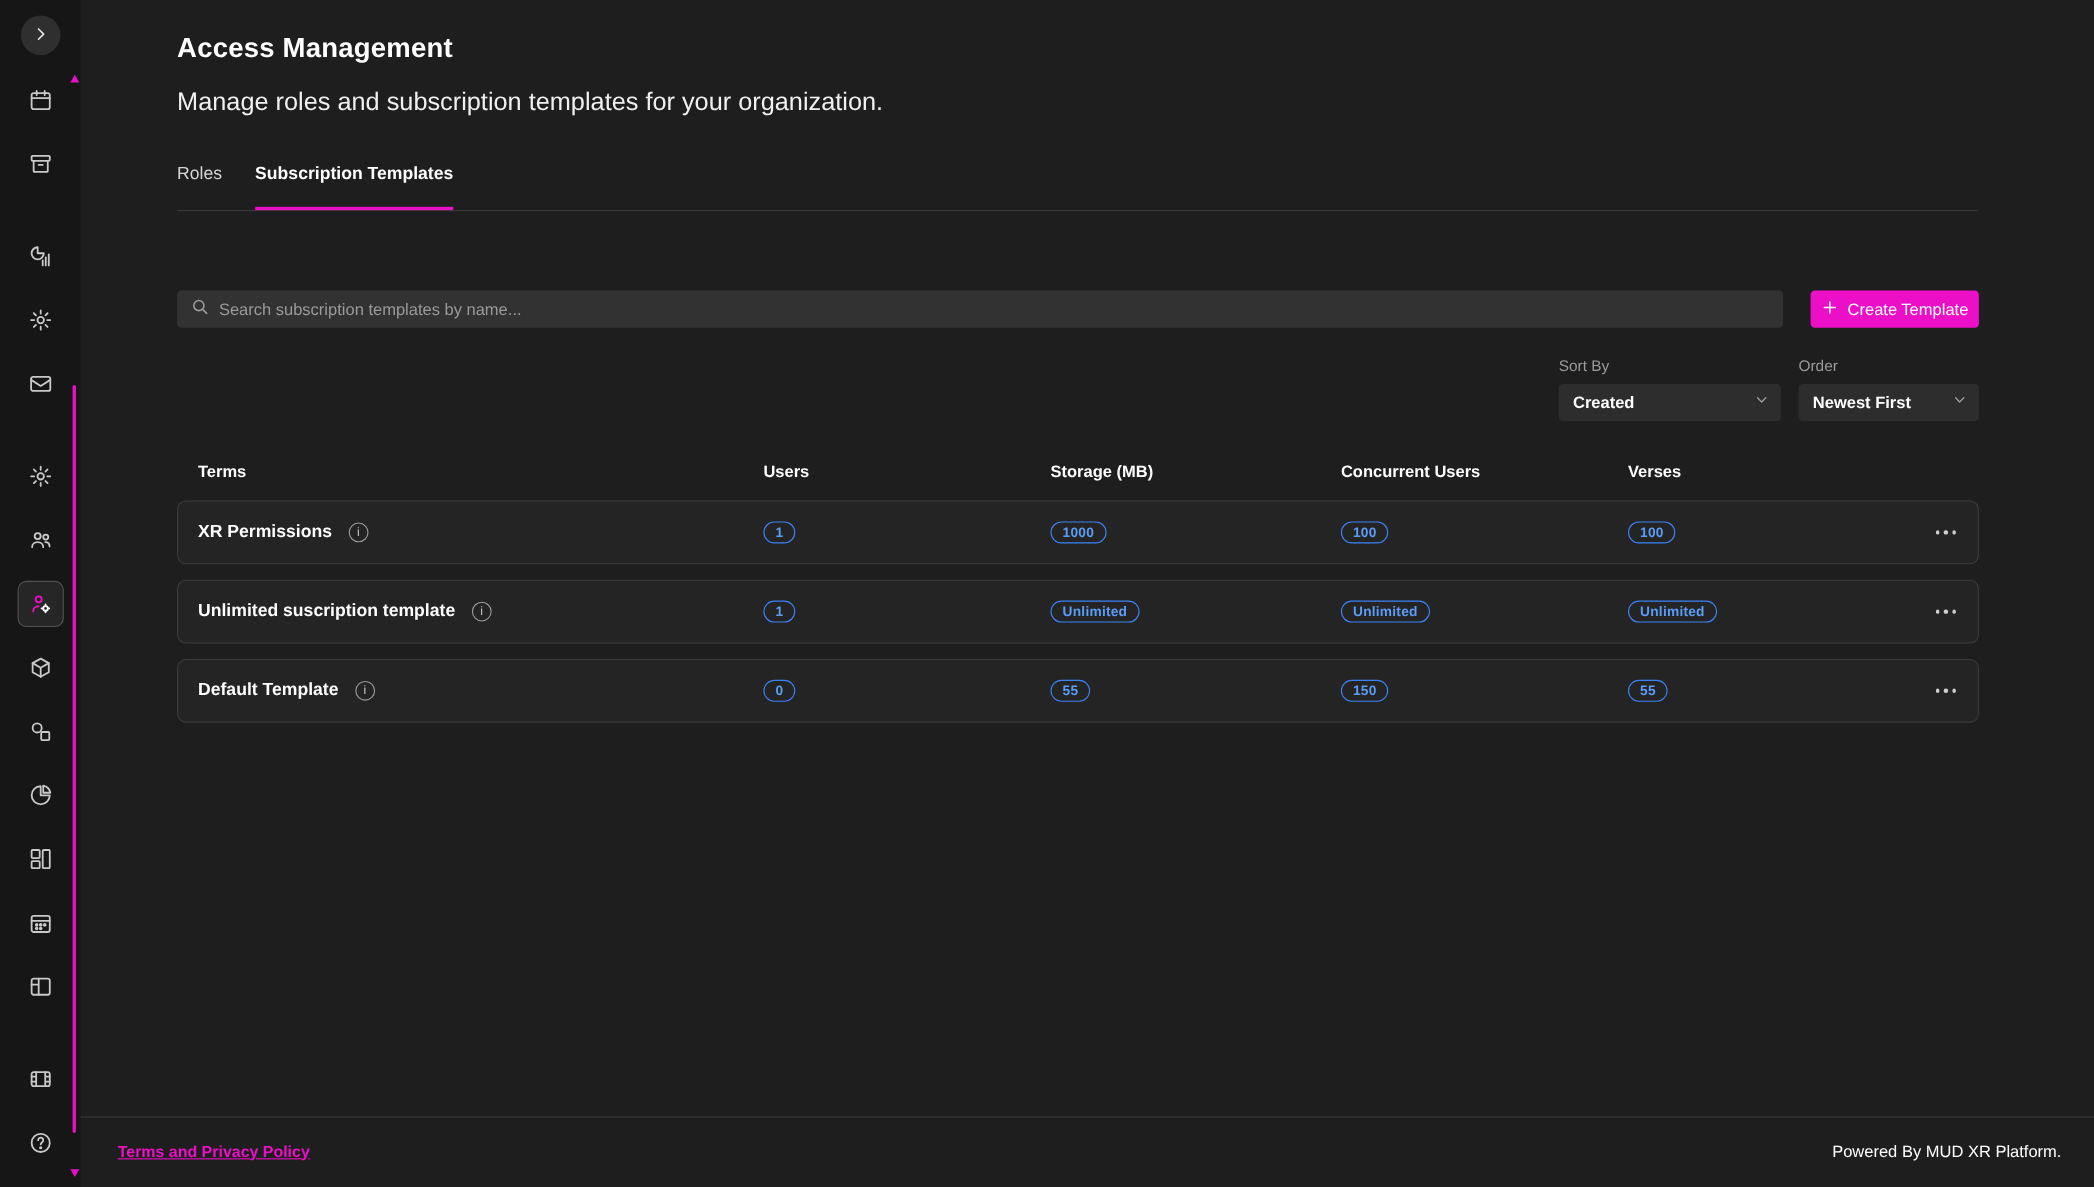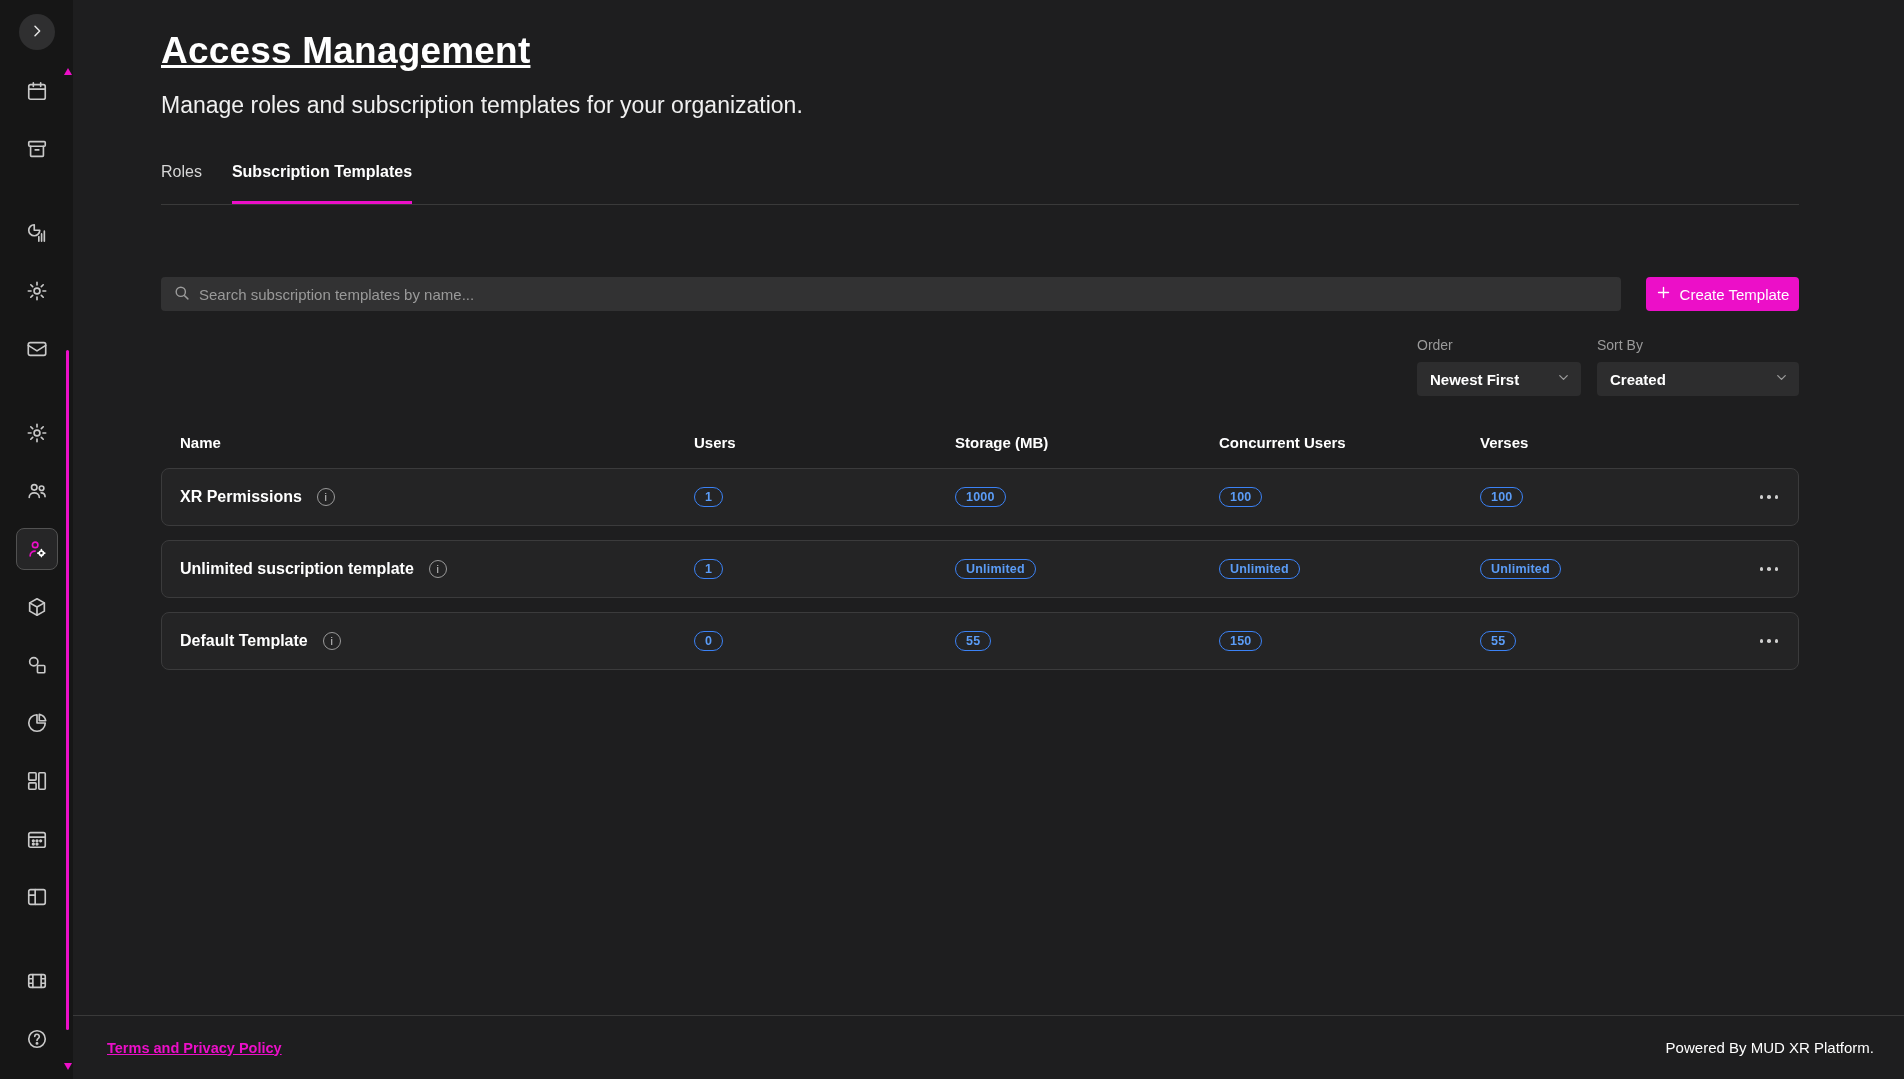--- a/index.html
+++ b/index.html
@@ -48,21 +48,21 @@
     position:absolute;right:1px;top:68px;height:1002px;width:9px;
   }
   .sb-arrow{position:absolute;left:50%;transform:translateX(-50%);width:0;height:0;
     border-left:4px solid transparent;border-right:4px solid transparent;}
   .sb-arrow.up{top:0;border-bottom:7px solid var(--pink);}
   .sb-arrow.down{bottom:0;border-top:7px solid var(--pink);}
   .sb-thumb{position:absolute;left:3px;top:282px;width:3px;height:680px;background:var(--pink);border-radius:2px;}
   
   .main{flex:1;display:flex;flex-direction:column;height:1079px;}
   .content{padding:30px 105px 0 88px;flex:1;display:flex;flex-direction:column;}
-  .page-title{font-size:37px;font-weight:700;letter-spacing:.2px;text-decoration:underline;}
+  .page-title{font-size:25px;font-weight:700;letter-spacing:.2px;}
   .page-subtitle{margin-top:20px;font-size:23px;color:#f0f0f0;font-weight:400;}
   
   .tabs{margin-top:44px;border-bottom:1px solid var(--border);display:flex;}
   .tab{font-size:16px;color:#d6d6d6;padding-bottom:13px;margin-right:30px;cursor:pointer;}
   .tab.active{color:#fff;font-weight:700;border-bottom:3px solid var(--pink);padding-bottom:20px;}
   
   .toolbar{margin-top:72px;display:flex;gap:25px;}
   .search-box{
     flex:1;height:34px;background:var(--bg-field);border-radius:4px;
     display:flex;align-items:center;padding:0 12px;gap:9px;
@@ -315,46 +315,46 @@
         <span>
           <svg width="15" height="15" viewBox="0 0 24 24" fill="none" stroke="currentColor" stroke-width="2.2" stroke-linecap="round">
               <path d="M12 4v16M4 12h16"></path>
             </svg>
         </span>
         <span>Create Template</span>
       </button>
     </div>
 
     <div class="filters">
+      <div class="filter-group">
+        <div class="filter-label">Sort By</div>
+        <div class="select sort">
+          <span class="sel-value">Created</span>
+          <span>
+            <svg width="15" height="15" viewBox="0 0 24 24" fill="none" stroke="currentColor" stroke-width="2" stroke-linecap="round" stroke-linejoin="round">
+                <path d="M6 9l6 6 6-6"></path>
+              </svg>
+          </span>
+        </div>
+      </div>
       <div class="filter-group">
         <div class="filter-label">Order</div>
         <div class="select order">
           <span class="sel-value">Newest First</span>
           <span>
             <svg width="15" height="15" viewBox="0 0 24 24" fill="none" stroke="currentColor" stroke-width="2" stroke-linecap="round" stroke-linejoin="round">
                 <path d="M6 9l6 6 6-6"></path>
               </svg>
           </span>
         </div>
       </div>
-      <div class="filter-group">
-        <div class="filter-label">Sort By</div>
-        <div class="select sort">
-          <span class="sel-value">Created</span>
-          <span>
-            <svg width="15" height="15" viewBox="0 0 24 24" fill="none" stroke="currentColor" stroke-width="2" stroke-linecap="round" stroke-linejoin="round">
-                <path d="M6 9l6 6 6-6"></path>
-              </svg>
-          </span>
-        </div>
-      </div>
     </div>
 
     <div class="tbl-header">
-      <div>Name</div>
+      <div>Terms</div>
       <div>Users</div>
       <div>Storage (MB)</div>
       <div>Concurrent Users</div>
       <div>Verses</div>
       <div></div>
     </div>
 
     <div class="tbl-rows">
 
       <div class="tbl-row">

